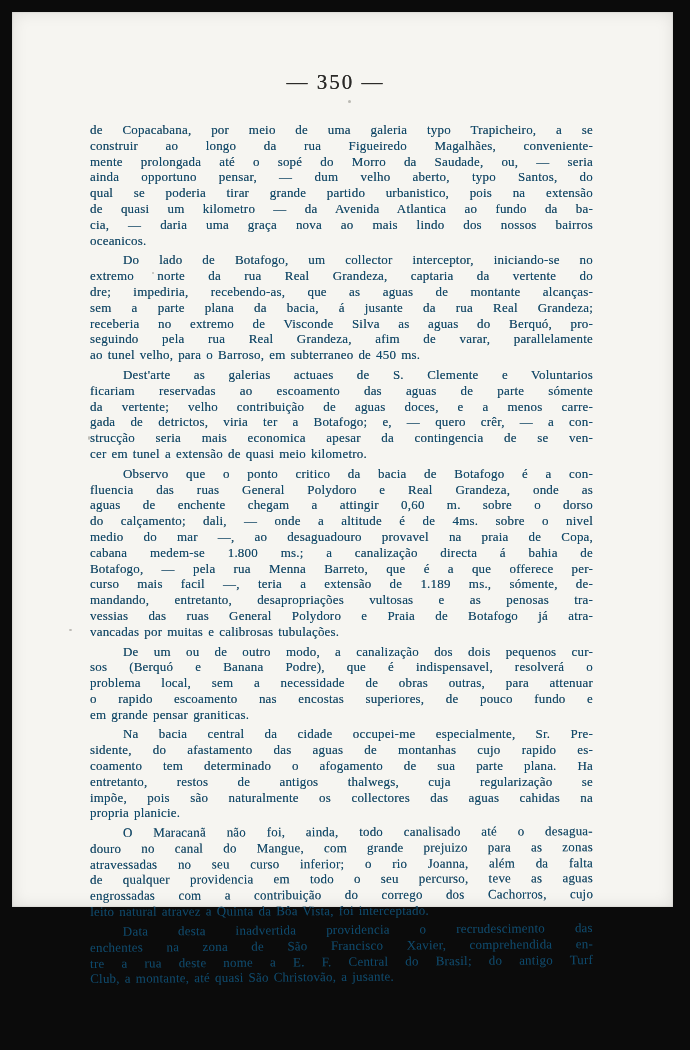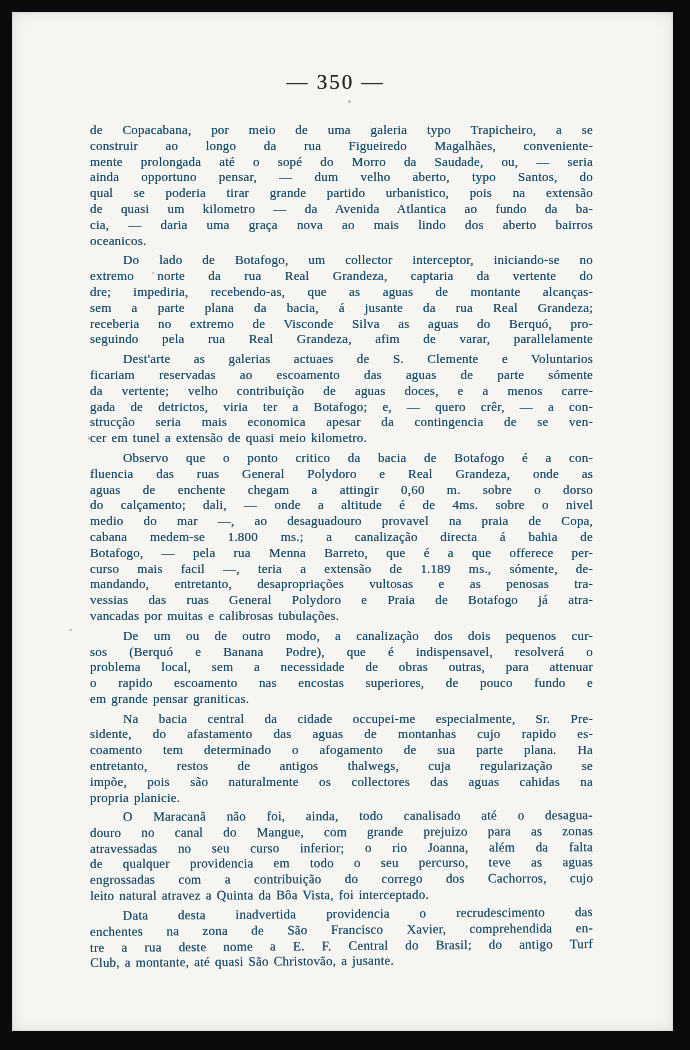--- a/index.html
+++ b/index.html
@@ -1,19 +1,19 @@
 <!DOCTYPE html>
 <html><head>
 <meta charset="utf-8">
 <style>
   html,body{margin:0;padding:0;background:#0a0a0a;}
   body{width:690px;height:1050px;overflow:hidden;position:relative;
        font-family:"Liberation Serif","DejaVu Serif",serif;}
   .stage{position:absolute;left:0;top:0;width:690px;height:1050px;background:#0b0b0b;}
-  .page{position:absolute;left:12px;top:12px;width:661px;height:1019px;
+  .page{position:absolute;left:12px;top:12px;width:661px;height:895px;
         background:#f6f5f1;
         box-shadow:inset 0 0 16px rgba(0,0,0,.10), inset 0 0 2px rgba(0,0,0,.18);}
   .page-number{position:absolute;left:83px;top:58px;width:503px;
         text-align:center;font-size:21px;line-height:24px;letter-spacing:2px;
         color:#2b2a28;transform:translateX(-11px);
         text-shadow:0 0 .5px #3a3a3a;}
   .text-block{position:absolute;left:78px;top:110px;width:503px;
         font-size:13px;line-height:15.8px;color:#0c4a6e;
         text-shadow:0 0 .5px rgba(40,40,40,.55);}
   .paragraph{margin:0;}
@@ -32,30 +32,31 @@
   <div class="page">
     <div class="page-number">— 350 —</div>
     <div class="text-block">
         <div class="paragraph">
           <div class="line">de Copacabana, por meio de uma galeria typo Trapicheiro, a se</div>
           <div class="line">construir ao longo da rua Figueiredo Magalhães, conveniente-</div>
           <div class="line">mente prolongada até o sopé do Morro da Saudade, ou, — seria</div>
           <div class="line">ainda opportuno pensar, — dum velho aberto, typo Santos, do</div>
           <div class="line">qual se poderia tirar grande partido urbanistico, pois na extensão</div>
           <div class="line">de quasi um kilometro — da Avenida Atlantica ao fundo da ba-</div>
-          <div class="line">cia, — daria uma graça nova ao mais lindo dos aberto bairros</div>
+          <div class="line">cia, — daria uma graça nova ao mais lindo dos nossos bairros</div>
           <div class="line last">oceanicos.</div>
         </div>
         <div class="paragraph">
           <div class="line first-indent">Do lado de Botafogo, um collector interceptor, iniciando-se no</div>
           <div class="line">extremo norte da rua Real Grandeza, captaria da vertente do</div>
           <div class="line">dre; impediria, recebendo-as, que as aguas de montante alcanças-</div>
           <div class="line">sem a parte plana da bacia, á jusante da rua Real Grandeza;</div>
           <div class="line">receberia no extremo de Visconde Silva as aguas do Berquó, pro-</div>
           <div class="line">seguindo pela rua Real Grandeza, afim de varar, parallelamente</div>
+          <div class="line last">ao tunel velho, para o Barroso, em subterraneo de 450 ms.</div>
         </div>
         <div class="paragraph">
           <div class="line first-indent">Dest'arte as galerias actuaes de S. Clemente e Voluntarios</div>
           <div class="line">ficariam reservadas ao escoamento das aguas de parte sómente</div>
           <div class="line">da vertente; velho contribuição de aguas doces, e a menos carre-</div>
           <div class="line">gada de detrictos, viria ter a Botafogo; e, — quero crêr, — a con-</div>
           <div class="line">strucção seria mais economica apesar da contingencia de se ven-</div>
           <div class="line last">cer em tunel a extensão de quasi meio kilometro.</div>
         </div>
         <div class="paragraph">

